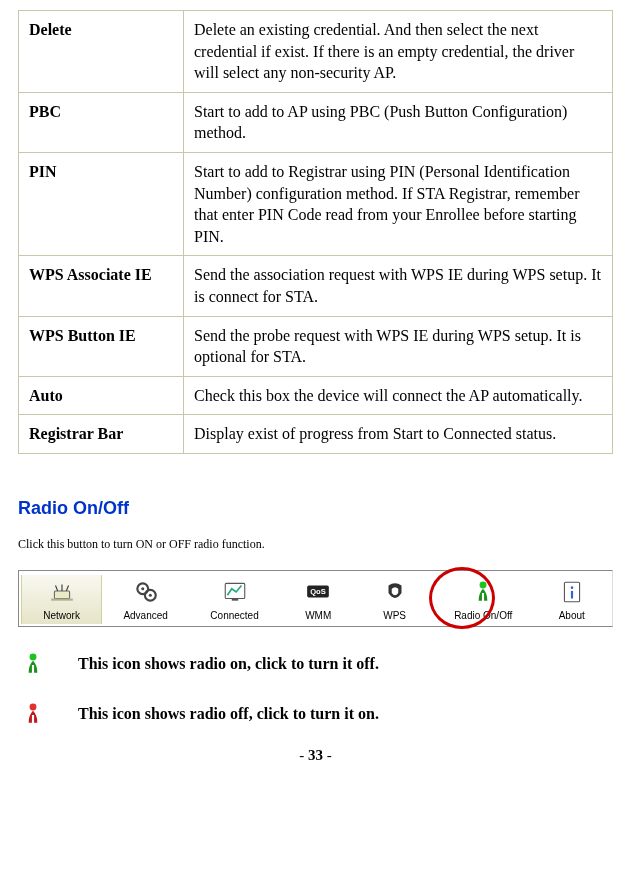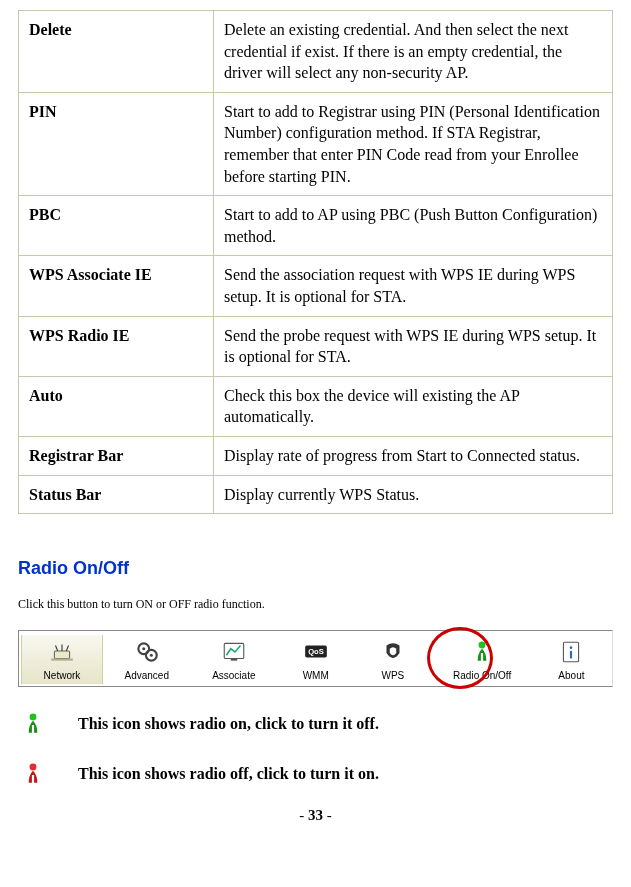--- a/index.html
+++ b/index.html
@@ -19,21 +19,21 @@
       margin-top: 2px;
     }
     table.defs td {
       border: 1px solid #c8c8a8;
       padding: 8px 10px;
       vertical-align: top;
       font-size: 16px;
       line-height: 1.35;
     }
     table.defs td.term {
-      width: 195px;
+      width: 165px;
       font-weight: bold;
     }
     h2.section {
       margin: 44px 0 18px 0;
       font-family: Arial, Helvetica, sans-serif;
       font-size: 18px;
       font-weight: bold;
       color: #0033cc;
     }
     .intro {
@@ -108,46 +108,42 @@
 </head>
 <body>
 
 <table class="defs">
   <tbody id="defs-body">
       <tr>
         <td class="term">Delete</td>
         <td>Delete an existing credential. And then select the next credential if exist. If there is an empty credential, the driver will select any non-security AP.</td>
       </tr>
       <tr>
+        <td class="term">PBC</td>
+        <td>Start to add to AP using PBC (Push Button Configuration) method.</td>
+      </tr>
+      <tr>
         <td class="term">PIN</td>
         <td>Start to add to Registrar using PIN (Personal Identification Number) configuration method. If STA Registrar, remember that enter PIN Code read from your Enrollee before starting PIN.</td>
       </tr>
       <tr>
-        <td class="term">PBC</td>
-        <td>Start to add to AP using PBC (Push Button Configuration) method.</td>
-      </tr>
-      <tr>
         <td class="term">WPS Associate IE</td>
-        <td>Send the association request with WPS IE during WPS setup. It is optional for STA.</td>
-      </tr>
-      <tr>
-        <td class="term">WPS Radio IE</td>
+        <td>Send the association request with WPS IE during WPS setup. It is connect for STA.</td>
+      </tr>
+      <tr>
+        <td class="term">WPS Button IE</td>
         <td>Send the probe request with WPS IE during WPS setup. It is optional for STA.</td>
       </tr>
       <tr>
         <td class="term">Auto</td>
-        <td>Check this box the device will existing the AP automatically.</td>
+        <td>Check this box the device will connect the AP automatically.</td>
       </tr>
       <tr>
         <td class="term">Registrar Bar</td>
-        <td>Display rate of progress from Start to Connected status.</td>
-      </tr>
-      <tr>
-        <td class="term">Status Bar</td>
-        <td>Display currently WPS Status.</td>
+        <td>Display exist of progress from Start to Connected status.</td>
       </tr>
     </tbody>
 </table>
 
 <h2 class="section">Radio On/Off</h2>
 
 <p class="intro">Click this button to turn ON or OFF radio function.</p>
 
 <div class="toolbar" id="toolbar">
     <div class="tb-item selected">
@@ -174,21 +170,21 @@
       <div class="lbl">Advanced</div>
     </div>
     <div class="tb-item">
       <div class="icon-slot">
         <svg viewBox="0 0 24 24" width="26" height="26">
           <rect x="3" y="4" width="18" height="14" rx="1" fill="#fff" stroke="#555"></rect>
           <polyline points="5,15 9,9 13,12 18,6" fill="none" stroke="#2a7" stroke-width="1.5"></polyline>
           <rect x="9" y="18" width="6" height="2" fill="#555"></rect>
         </svg>
       </div>
-      <div class="lbl">Associate</div>
+      <div class="lbl">Connected</div>
     </div>
     <div class="tb-item">
       <div class="icon-slot">
         <svg viewBox="0 0 24 24" width="26" height="26">
           <rect x="2" y="6" width="20" height="11" rx="1.5" fill="#222"></rect>
           <text x="12" y="14" font-family="Arial" font-size="7" font-weight="bold" text-anchor="middle" fill="#fff">QoS</text>
         </svg>
       </div>
       <div class="lbl">WMM</div>
     </div>

